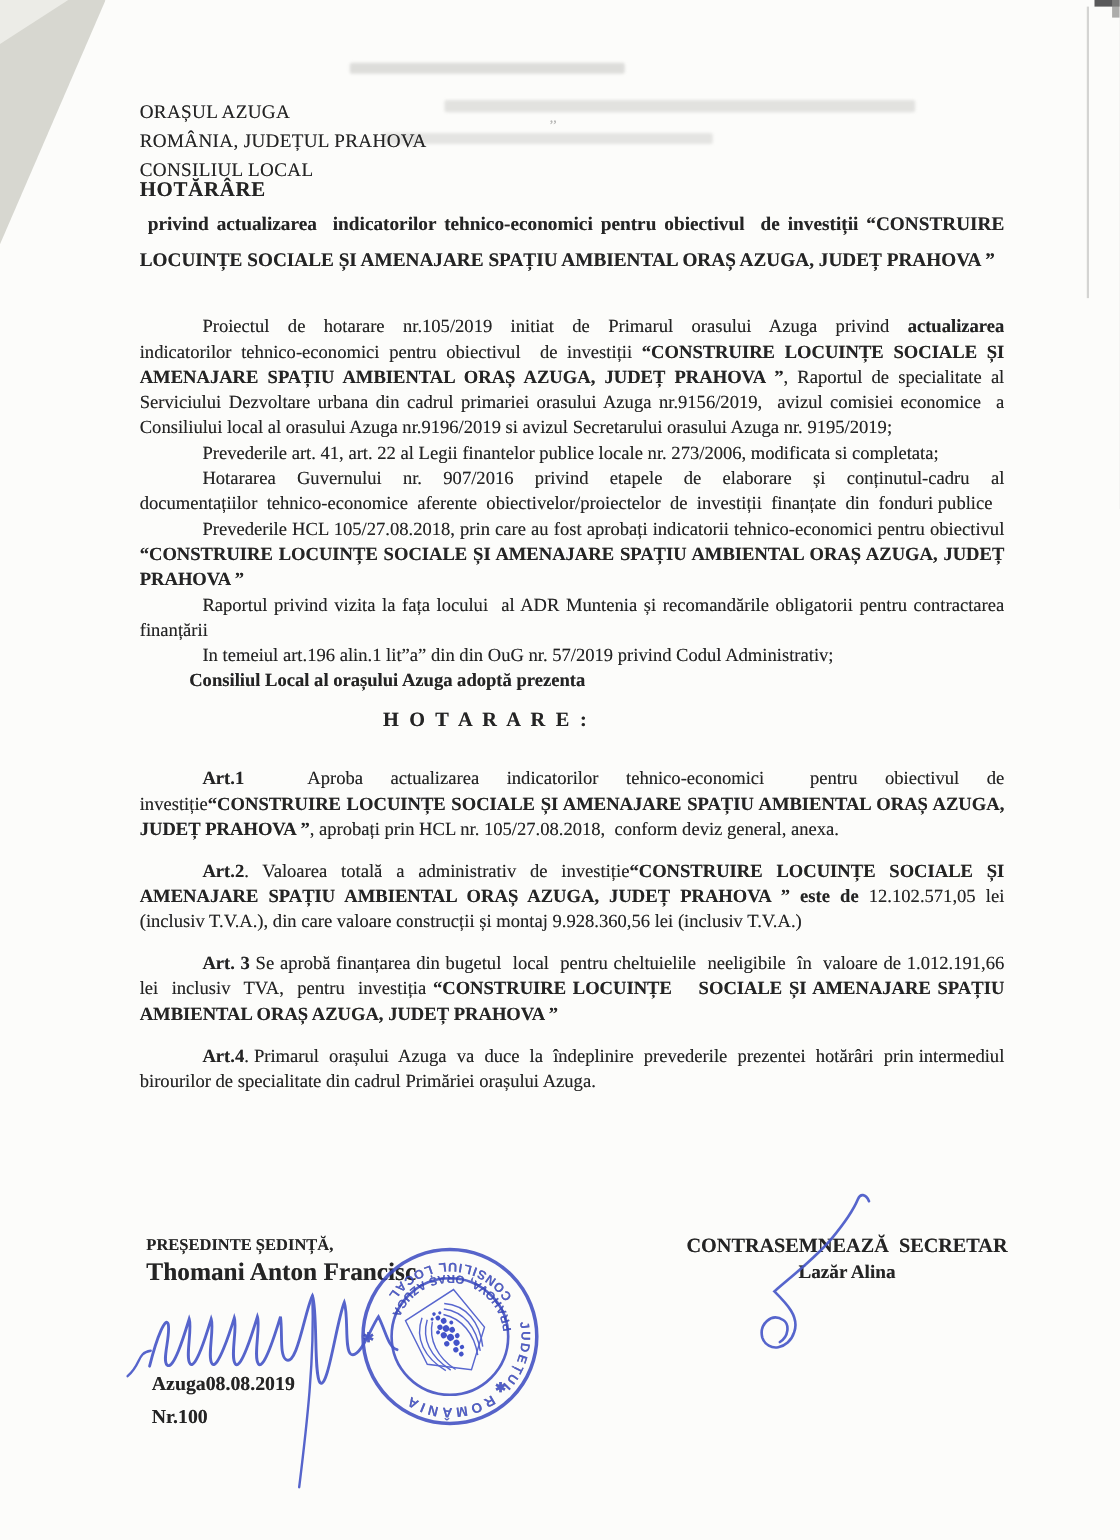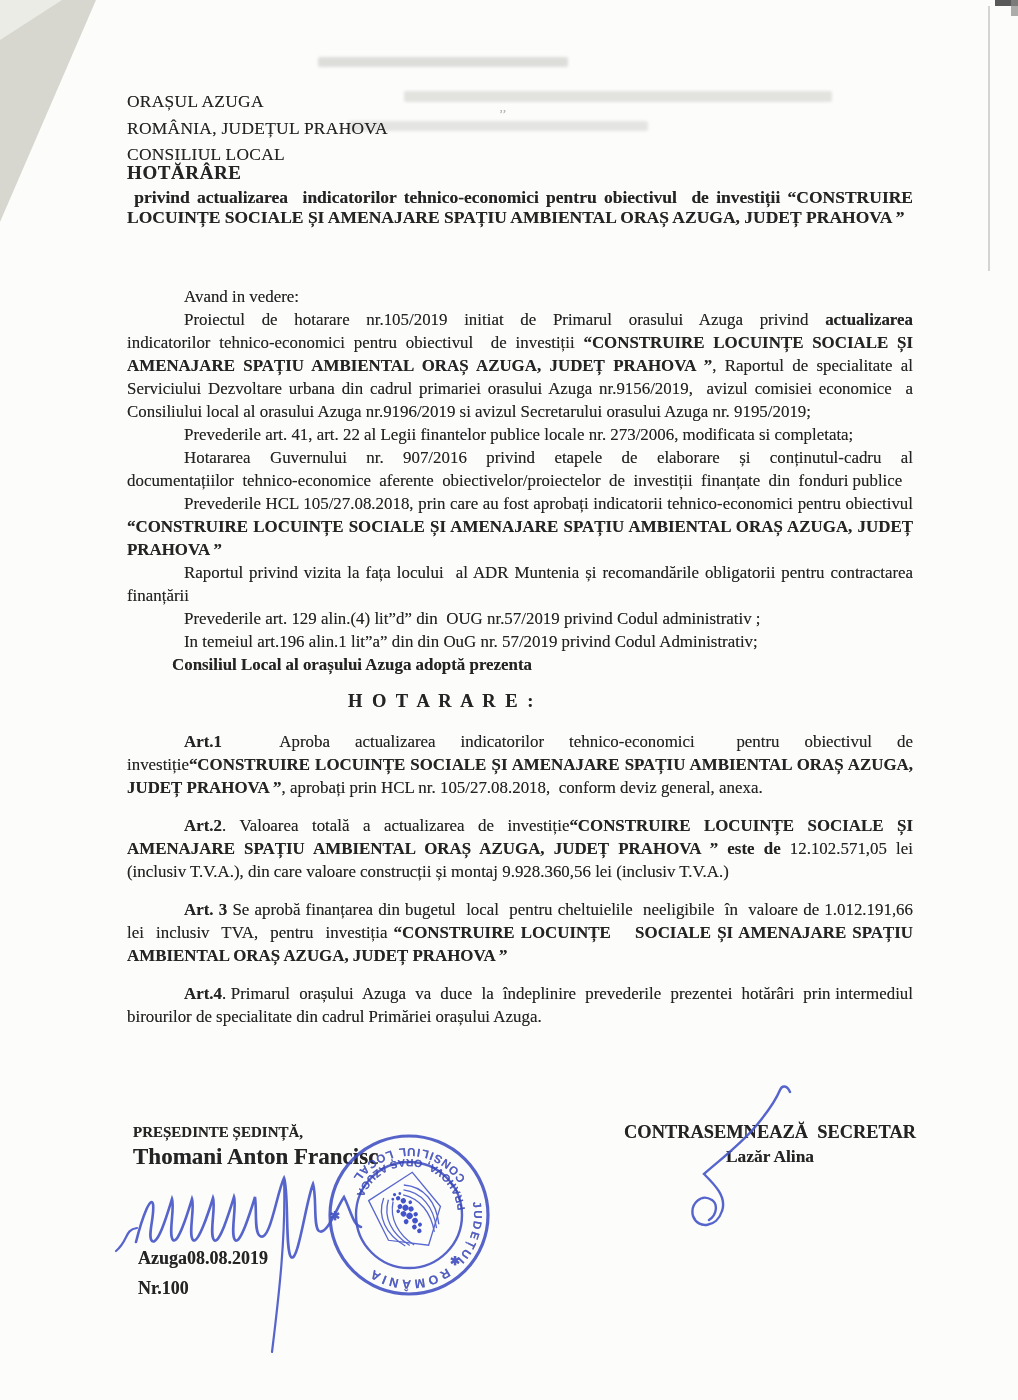--- a/index.html
+++ b/index.html
@@ -22,27 +22,27 @@
   .ghost{position:absolute;height:10px;background:#bfbfbc;filter:blur(1.6px);opacity:.5;border-radius:2px;}
   .ghost.g1{left:318px;top:57px;width:250px;}
   .ghost.g2{left:404px;top:91px;width:428px;height:11px;opacity:.42;}
   .ghost.g3{left:348px;top:121px;width:300px;opacity:.38;}
   .speck{position:absolute;color:#8a8a88;opacity:.6;font-size:13px;}
   
   .hdr{position:absolute;left:127px;top:88px;font-size:17.4px;line-height:26.5px;letter-spacing:.3px;}
   .title{position:absolute;left:127px;top:162px;width:680px;text-align:left;
     font-size:19px;font-weight:bold;letter-spacing:.6px;}
   .subtitle{position:absolute;left:127px;top:187px;width:786px;
-    font-size:17.5px;font-weight:bold;line-height:20px;text-align:justify;white-space:pre-wrap;}
+    font-size:17.5px;font-weight:bold;line-height:33px;text-align:justify;white-space:pre-wrap;}
   .doc{position:absolute;left:127px;top:285px;width:786px;}
   .para{margin:0;font-size:16.9px;line-height:23px;text-align:justify;
     text-indent:57px;white-space:pre-wrap;}
   .b{font-weight:bold;}
   .enact{margin:0;font-size:16.9px;line-height:23px;font-weight:bold;text-indent:45px;white-space:pre-wrap;}
-  .heading2{margin:15px 0 18px 0;width:630px;text-align:center;
+  .heading2{margin:15px 0 30px 0;width:630px;text-align:center;
     font-size:18.5px;font-weight:bold;letter-spacing:2.5px;white-space:pre;}
   .article{margin:0 0 15px 0;}
   
   .sig-left{position:absolute;left:133px;top:1124px;width:260px;font-weight:bold;}
   .sig-left .role{font-size:15px;}
   .sig-left .name{font-size:23px;margin-top:3px;}
   .date-block{position:absolute;left:138px;top:1243px;font-weight:bold;font-size:18px;line-height:30px;}
   .sig-right{position:absolute;left:620px;top:1122px;width:300px;text-align:center;font-weight:bold;}
   .sig-right .role{font-size:18.4px;white-space:pre;}
   .sig-right .name{font-size:17.4px;margin-top:3px;}
@@ -67,44 +67,42 @@
   <div class="hdr">
     <div>ORAȘUL AZUGA</div>
     <div>ROMÂNIA, JUDEȚUL PRAHOVA</div>
     <div>CONSILIUL LOCAL</div>
   </div>
 
   <div class="title">HOTĂRÂRE</div>
   <div class="subtitle"> privind actualizarea  indicatorilor tehnico-economici pentru obiectivul  de investiții “CONSTRUIRE LOCUINȚE SOCIALE ȘI AMENAJARE SPAȚIU AMBIENTAL ORAȘ AZUGA, JUDEȚ PRAHOVA ”</div>
 
   <div class="doc">
-    <p class="para">Avand in vedere:</p>
 
     <p class="para"><span>Proiectul  de  hotarare  nr.105/2019  initiat  de  Primarul  orasului  Azuga  privind  </span><span class="b">actualizarea</span><span> indicatorilor tehnico-economici pentru obiectivul  de investiții </span><span class="b">“CONSTRUIRE LOCUINȚE SOCIALE ȘI AMENAJARE SPAȚIU AMBIENTAL ORAȘ AZUGA, JUDEȚ PRAHOVA ”</span><span>, Raportul de specialitate al Serviciului Dezvoltare urbana din cadrul primariei orasului Azuga nr.9156/2019,  avizul comisiei economice  a Consiliului local al orasului Azuga nr.9196/2019 si avizul Secretarului orasului Azuga nr. 9195/2019;</span></p>
 
     <p class="para"><span>Prevederile art. 41, art. 22 al Legii finantelor publice locale nr. 273/2006, modificata si completata;</span></p>
 
 
     <p class="para"><span>Hotararea  Guvernului  nr.  907/2016  privind  etapele  de  elaborare  și  conținutul-cadru  al documentațiilor  tehnico-economice  aferente  obiectivelor/proiectelor  de  investiții  finanțate  din  fonduri publice</span></p>
 
     <p class="para"><span>Prevederile HCL 105/27.08.2018, prin care au fost aprobați indicatorii tehnico-economici pentru obiectivul  </span><span class="b">“CONSTRUIRE LOCUINȚE SOCIALE ȘI AMENAJARE SPAȚIU AMBIENTAL ORAȘ AZUGA, JUDEȚ PRAHOVA ”</span></p>
 
     <p class="para"><span>Raportul privind vizita la fața locului  al ADR Muntenia și recomandările obligatorii pentru contractarea  finanțării</span></p>
 
-    <p class="para"><span>Prevederile art. 129 alin.(4) lit”d” din  OUG nr.57/2019 privind Codul administrativ ;</span></p>
 
     <p class="para"><span>In temeiul art.196 alin.1 lit”a” din din OuG nr. 57/2019 privind Codul Administrativ;</span></p>
 
     <p class="enact">Consiliul Local al orașului Azuga adoptă prezenta</p>
 
     <div class="heading2">H O T A R A R E :</div>
 
     <p class="para article"><span class="b">Art.1</span><span>       Aproba   actualizarea   indicatorilor   tehnico-economici     pentru   obiectivul   de investiție</span><span class="b">“CONSTRUIRE LOCUINȚE SOCIALE ȘI AMENAJARE SPAȚIU AMBIENTAL ORAȘ AZUGA, JUDEȚ PRAHOVA ”</span><span>, aprobați prin HCL nr. 105/27.08.2018,  conform deviz general, anexa.</span></p>
 
-    <p class="para article"><span class="b">Art.2</span><span>. Valoarea totală a actualizarea de investiție</span><span class="b">“CONSTRUIRE LOCUINȚE SOCIALE ȘI AMENAJARE SPAȚIU AMBIENTAL ORAȘ AZUGA, JUDEȚ PRAHOVA ” este de </span><span>12.102.571,05 lei (inclusiv T.V.A.), din care valoare construcții și montaj 9.928.360,56 lei (inclusiv T.V.A.)</span></p>
+    <p class="para article"><span class="b">Art.2</span><span>. Valoarea totală a administrativ de investiție</span><span class="b">“CONSTRUIRE LOCUINȚE SOCIALE ȘI AMENAJARE SPAȚIU AMBIENTAL ORAȘ AZUGA, JUDEȚ PRAHOVA ” este de </span><span>12.102.571,05 lei (inclusiv T.V.A.), din care valoare construcții și montaj 9.928.360,56 lei (inclusiv T.V.A.)</span></p>
 
     <p class="para article"><span class="b">Art. 3</span><span> Se aprobă finanțarea din bugetul  local  pentru cheltuielile  neeligibile  în  valoare de 1.012.191,66  lei  inclusiv  TVA,  pentru  investiția </span><span class="b">“CONSTRUIRE LOCUINȚE    SOCIALE ȘI AMENAJARE SPAȚIU AMBIENTAL ORAȘ AZUGA, JUDEȚ PRAHOVA ”</span></p>
 
     <p class="para article"><span class="b">Art.4</span><span>. Primarul  orașului  Azuga  va  duce  la  îndeplinire  prevederile  prezentei  hotărâri  prin intermediul birourilor de specialitate din cadrul Primăriei orașului Azuga.</span></p>
   </div>
 
   <div class="sig-left">
     <div class="role">PREȘEDINTE ȘEDINȚĂ,</div>
     <div class="name">Thomani Anton Francisc</div>
   </div>

